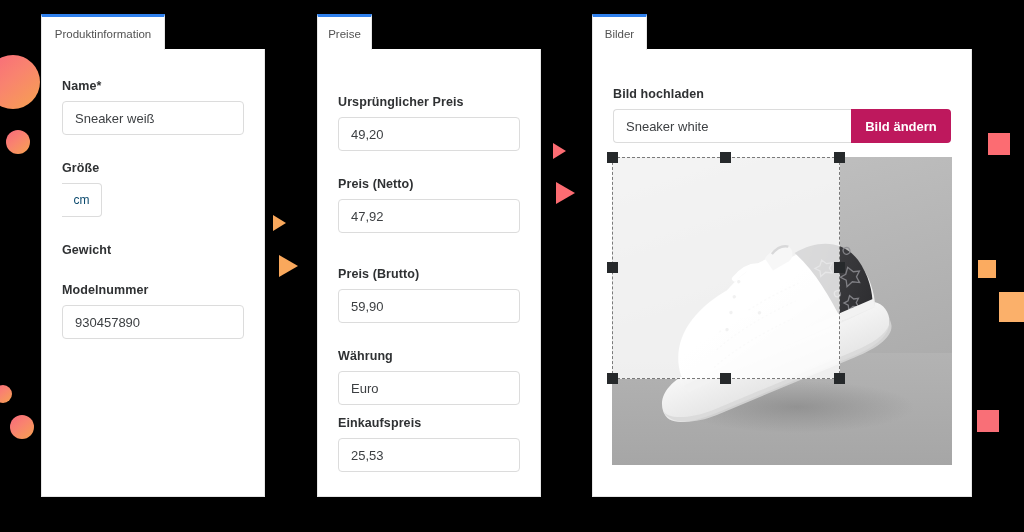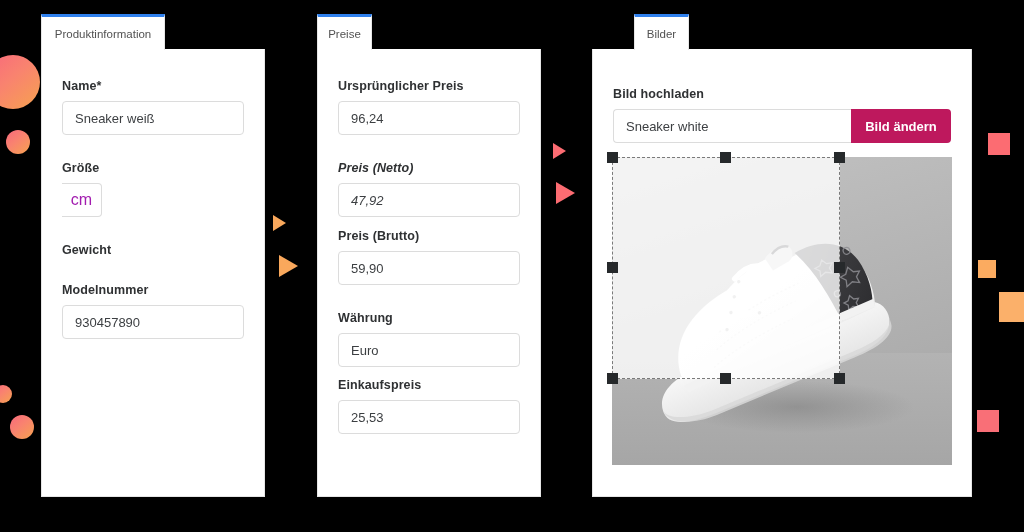--- a/index.html
+++ b/index.html
@@ -79,22 +79,22 @@
   .input.with-unit { border-top-right-radius: 0; border-bottom-right-radius: 0; }
   .unit {
     width: 40px;
     height: 34px;
     border: 1px solid #dcdcdc;
     border-left: none;
     border-radius: 0 4px 4px 0;
     display: flex;
     align-items: center;
     justify-content: center;
-    font-size: 16px;
-    color: #a21caf;
+    font-size: 12px;
+    color: #0c4a6e;
     background: #fff;
   }
 
   
   .upload-row { display: flex; }
   .upload-input {
     flex: 1;
     height: 34px;
     border: 1px solid #dcdcdc;
     border-right: none;
@@ -202,30 +202,30 @@
       </div>
 
 
     </div>
   </div>
 
   <div class="tab" style="left:317px; top:14px; width:55px; height:36px;">
     <span>Preise</span>
   </div>
   <div class="card" style="left:317px; top:49px; width:224px; height:448px;">
-    <div class="card-body" style="padding:30px 20px 0 20px;">
+    <div class="card-body" style="padding:46px 20px 0 20px;">
 
       <div class="field" style="margin-bottom:26px;">
         <div class="field-label">Ursprünglicher Preis</div>
         <div class="input-row">
-          <div class="input">96,24</div>
-        </div>
-      </div>
-
-      <div class="field" style="margin-bottom:12px;font-style:italic;">
+          <div class="input">49,20</div>
+        </div>
+      </div>
+
+      <div class="field" style="margin-bottom:34px;">
         <div class="field-label">Preis (Netto)</div>
         <div class="input-row">
           <div class="input">47,92</div>
         </div>
       </div>
 
       <div class="field" style="margin-bottom:26px;">
         <div class="field-label">Preis (Brutto)</div>
         <div class="input-row">
           <div class="input">59,90</div>
@@ -242,21 +242,21 @@
       <div class="field">
         <div class="field-label">Einkaufspreis</div>
         <div class="input-row">
           <div class="input">25,53</div>
         </div>
       </div>
 
     </div>
   </div>
 
-  <div class="tab" style="left:592px; top:14px; width:55px; height:36px;margin-left:42px;">
+  <div class="tab" style="left:592px; top:14px; width:55px; height:36px;">
     <span>Bilder</span>
   </div>
   <div class="card" style="left:592px; top:49px; width:380px; height:448px;">
     <div class="card-body" style="padding:38px 20px 0 20px;">
 
       <div class="field">
         <div class="field-label">Bild hochladen</div>
         <div class="upload-row">
           <div class="upload-input">Sneaker white</div>
           <button class="upload-btn">Bild ändern</button>

